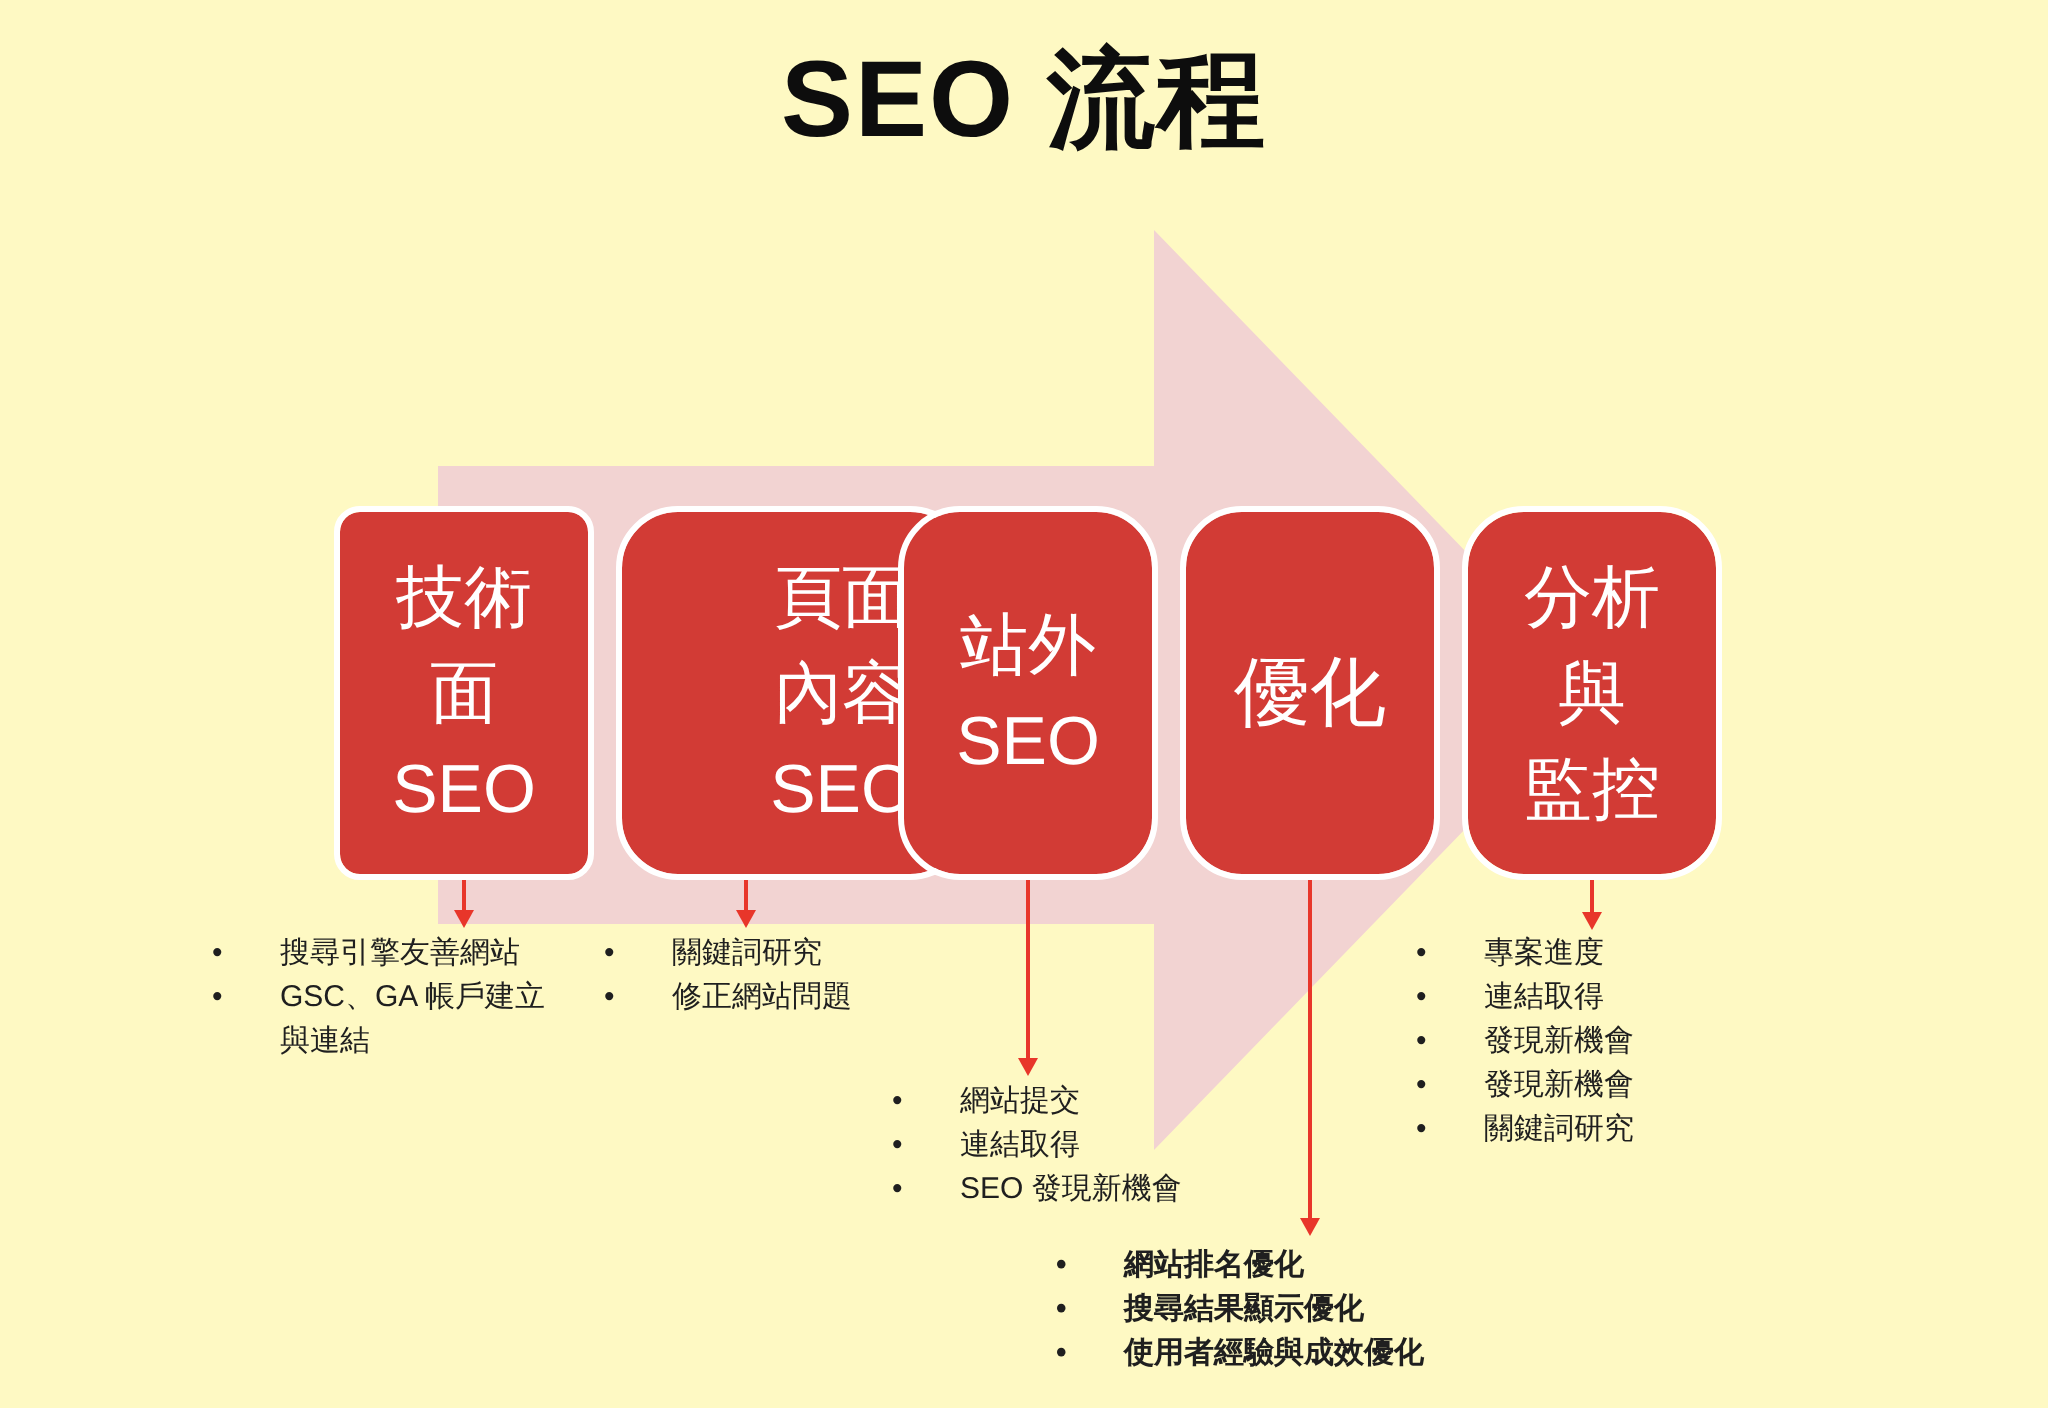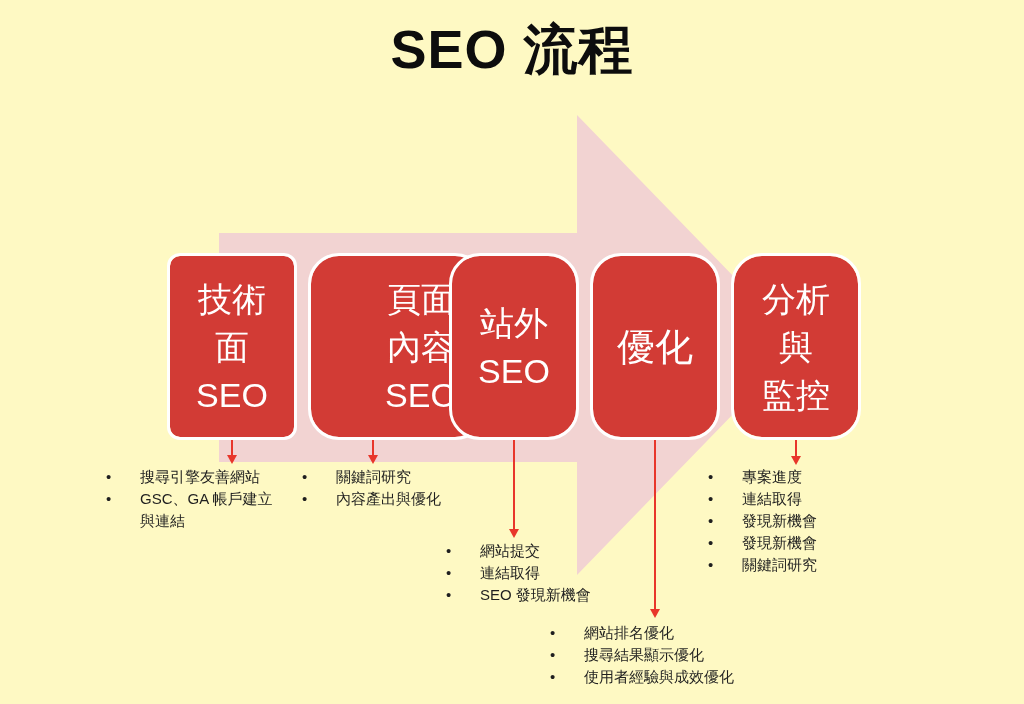--- a/index.html
+++ b/index.html
@@ -42,21 +42,21 @@
     position:absolute;margin:0;padding:0;list-style:none;z-index:2;
     font-size:15px;line-height:22px;color:#1f1f1f;
   }
   .bullets li{position:relative;padding-left:40px;}
   .bullets li::before{
     content:"\2022";position:absolute;left:6px;top:0;color:#1f1f1f;
   }
   .list-1{left:100px;top:466px;width:185px;}
   .list-2{left:296px;top:466px;width:185px;}
   .list-3{left:440px;top:540px;width:195px;}
-  .list-4{left:544px;top:622px;width:245px;}
+  .list-4{left:522px;top:622px;width:245px;font-weight:bold;}
   .list-5{left:702px;top:466px;width:190px;}
 </style>
 </head>
 <body>
 
 <div class="canvas">
 
   <h1 class="title">SEO 流程</h1>
 
   <svg class="bg-svg" width="1024" height="704" viewBox="0 0 1024 704">
@@ -91,21 +91,21 @@
   <div class="connector conn-3"></div>
   <div class="connector conn-4"></div>
   <div class="connector conn-5"></div>
 
   <ul class="bullets list-1">
     <li>搜尋引擎友善網站</li>
     <li>GSC、GA 帳戶建立與連結</li>
   </ul>
   <ul class="bullets list-2">
     <li>關鍵詞研究</li>
-    <li>內容產出與優化</li>
+    <li>修正網站問題</li>
   </ul>
   <ul class="bullets list-3">
     <li>網站提交</li>
     <li>連結取得</li>
     <li>SEO 發現新機會</li>
   </ul>
   <ul class="bullets list-4">
     <li>網站排名優化</li>
     <li>搜尋結果顯示優化</li>
     <li>使用者經驗與成效優化</li>

